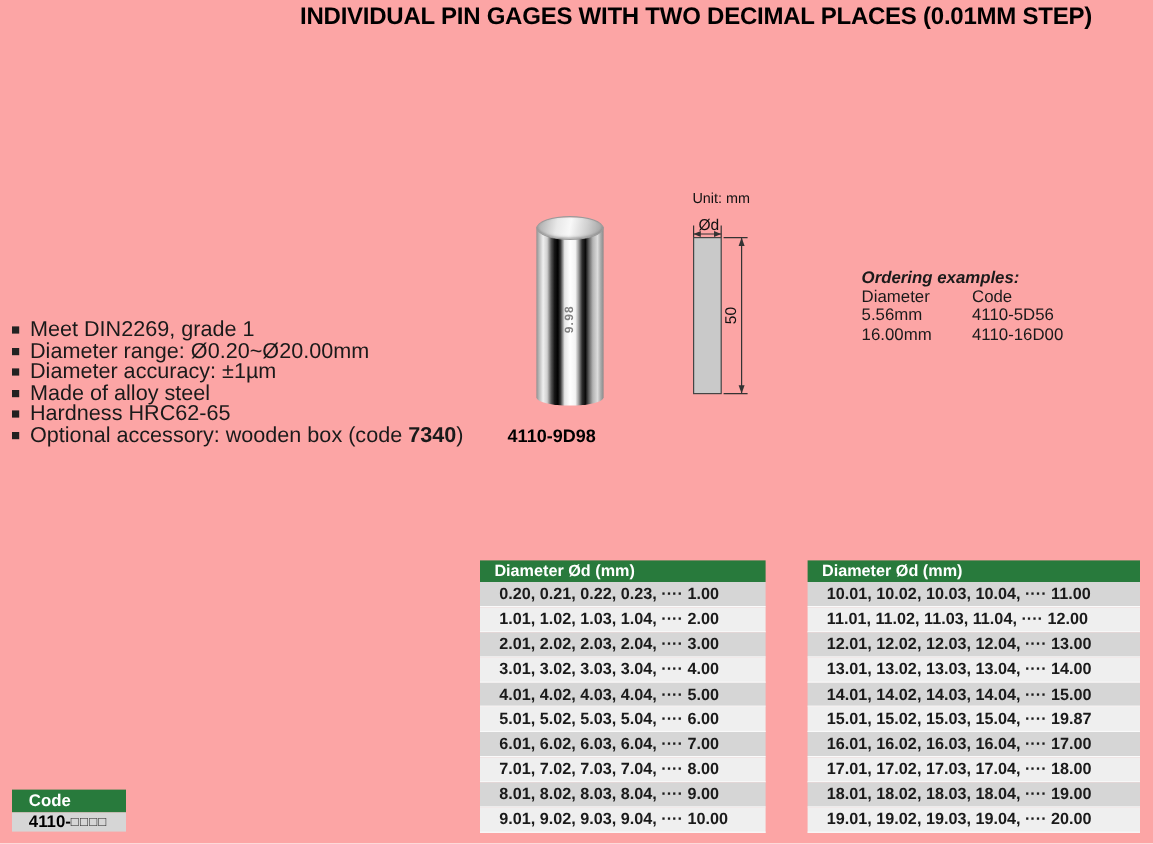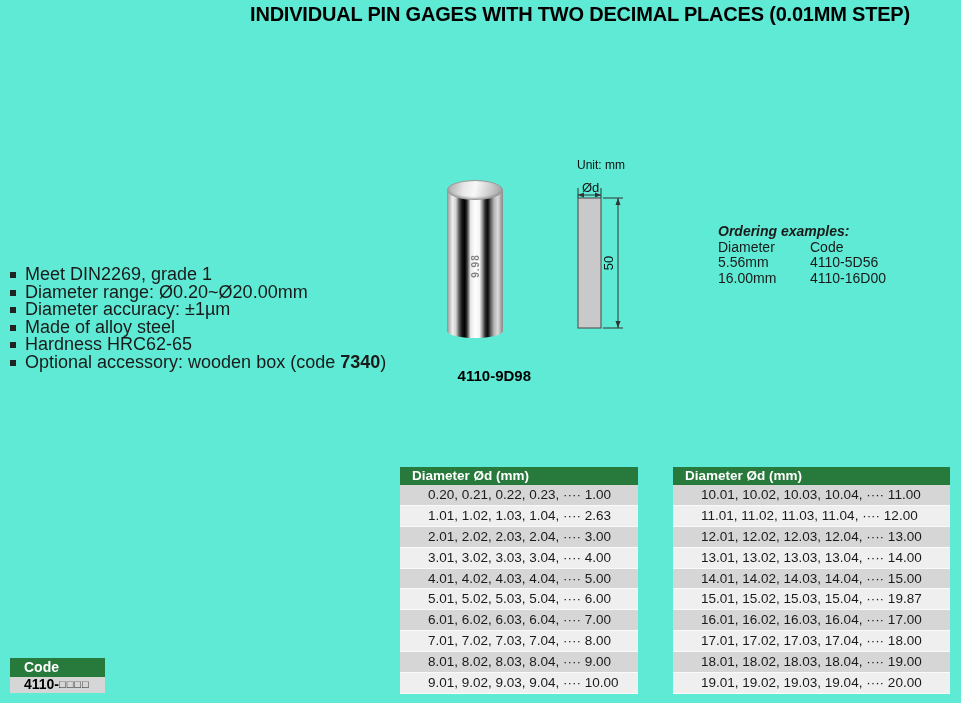--- a/index.html
+++ b/index.html
@@ -1,17 +1,17 @@
 <!DOCTYPE html>
 <html style="--green: #287A3C; --row-dark: #d6d6d6; --row-light: #efefef;"><head>
 <meta charset="utf-8">
 <style>
   html,body { margin:0; padding:0; background:#fff; }
   .page {
-    position:relative; width:961px; height:703px; background:#5eead4;
+    position:relative; width:961px; height:703px; background:#fca5a5;
     font-family:"Liberation Sans", sans-serif; color:#111; overflow:hidden;
   }
   
   .title {
     position:absolute; left:204px; top:3px; width:752px; text-align:center;
     font-size:20px; font-weight:bold; color:#000; letter-spacing:-0.2px;
   }
   
   .features { position:absolute; left:10px; top:266px; margin:0; padding:0; list-style:none;
     font-size:18px; color:#1a1a1a; }
@@ -31,40 +31,40 @@
   .pin-top {
     position:absolute; left:0; top:0; width:54px; height:18px; border:1px solid #9a9a9a;
     border-radius:50%;
     background:linear-gradient(100deg, #a8a8a8, #e8e8e8 30%, #f8f8f8 50%, #cfcfcf 75%, #9f9f9f);
     box-shadow: inset 0 -1px 2px rgba(120,120,120,.6);
   }
   .etched {
     position:absolute; left:50%; top:52%; transform:translate(-50%,-50%) rotate(-90deg);
     font-size:10px; letter-spacing:1px; color:rgba(110,110,110,.85); font-weight:bold;
   }
-  .pin-label { position:absolute; left:423px; top:355px; width:108px; text-align:right;
-    font-weight:bold; font-size:15px; color:#000;margin-top:12px; }
+  .pin-label { position:absolute; left:423px; top:355px; width:108px; text-align:left;
+    font-weight:bold; font-size:15px; color:#000; }
   
   .drawing { position:absolute; left:555px; top:152px; }
   .drawing text { fill:#111; }
   .drawing line { stroke:#333; stroke-width:1; }
   
   .ordering { position:absolute; left:718px; top:224px; width:230px; font-size:14px;
     line-height:15.5px; color:#1a1a1a; }
   .ordering .head { font-weight:bold;font-style:italic; }
   .ord-row { display:flex; }
   .ord-d { width:92px; flex:0 0 92px; }
   
   .dtable { position:absolute; top:467px; font-size:13.5px; color:#1a1a1a; }
   .dtable-left  { left:400px; width:238px; }
   .dtable-right { left:673px; width:277px; }
   .thead { background:var(--green,#287A3C); color:#fff; font-weight:bold;
     height:18px; line-height:18px; padding-left:12px; font-size:13.5px; }
-  .trow { height:20.9px; line-height:20.4px; padding-left:28px; box-sizing:border-box;
-    border-bottom:1px solid #fafafa; white-space:nowrap; }
+  .trow { height:20.9px; line-height:20.4px; padding-left:16px; box-sizing:border-box;
+    border-bottom:1px solid #fafafa; white-space:nowrap;font-weight:bold; }
   .tbody .trow:nth-child(odd)  { background:var(--row-dark,#d6d6d6); }
   .tbody .trow:nth-child(even) { background:var(--row-light,#efefef); }
   
   .codebox { position:absolute; left:10px; top:658px; width:95px; }
   .codebox .chead { background:var(--green,#287A3C); color:#fff; font-weight:bold;
     font-size:14px; height:19px; line-height:19px; padding-left:14px; }
   .codebox .cval { background:var(--row-dark,#d6d6d6); height:16px; line-height:15px;
     padding-left:14px; font-weight:bold; font-size:14px; color:#000; }
   .cval .boxes { font-size:11px; font-weight:normal; letter-spacing:1px; vertical-align:1px; color:#222; }
 </style>
@@ -127,21 +127,21 @@
         <span class="ord-c">4110-16D00</span>
       </div>
       </div>
   </div>
 
   <div class="dtable dtable-left">
     <div class="thead">Diameter Ød (mm)</div>
     <div class="tbody">
 
     <div class="trow">0.20, 0.21, 0.22, 0.23, ···· 1.00</div>
-        <div class="trow">1.01, 1.02, 1.03, 1.04, ···· 2.63</div>
+        <div class="trow">1.01, 1.02, 1.03, 1.04, ···· 2.00</div>
         <div class="trow">2.01, 2.02, 2.03, 2.04, ···· 3.00</div>
         <div class="trow">3.01, 3.02, 3.03, 3.04, ···· 4.00</div>
         <div class="trow">4.01, 4.02, 4.03, 4.04, ···· 5.00</div>
         <div class="trow">5.01, 5.02, 5.03, 5.04, ···· 6.00</div>
         <div class="trow">6.01, 6.02, 6.03, 6.04, ···· 7.00</div>
         <div class="trow">7.01, 7.02, 7.03, 7.04, ···· 8.00</div>
         <div class="trow">8.01, 8.02, 8.03, 8.04, ···· 9.00</div>
         <div class="trow">9.01, 9.02, 9.03, 9.04, ···· 10.00</div>
       </div>
   </div>

